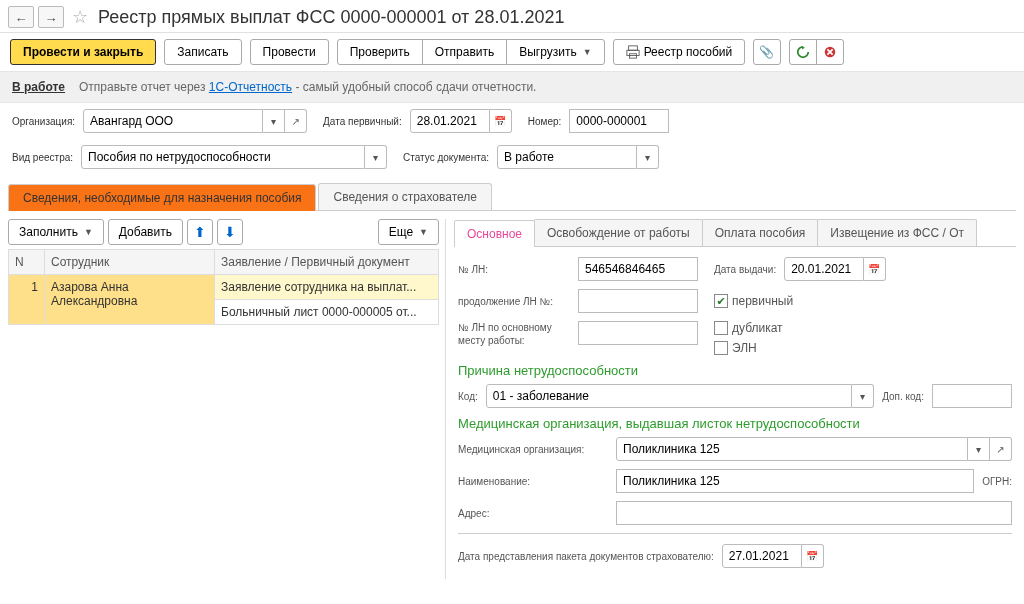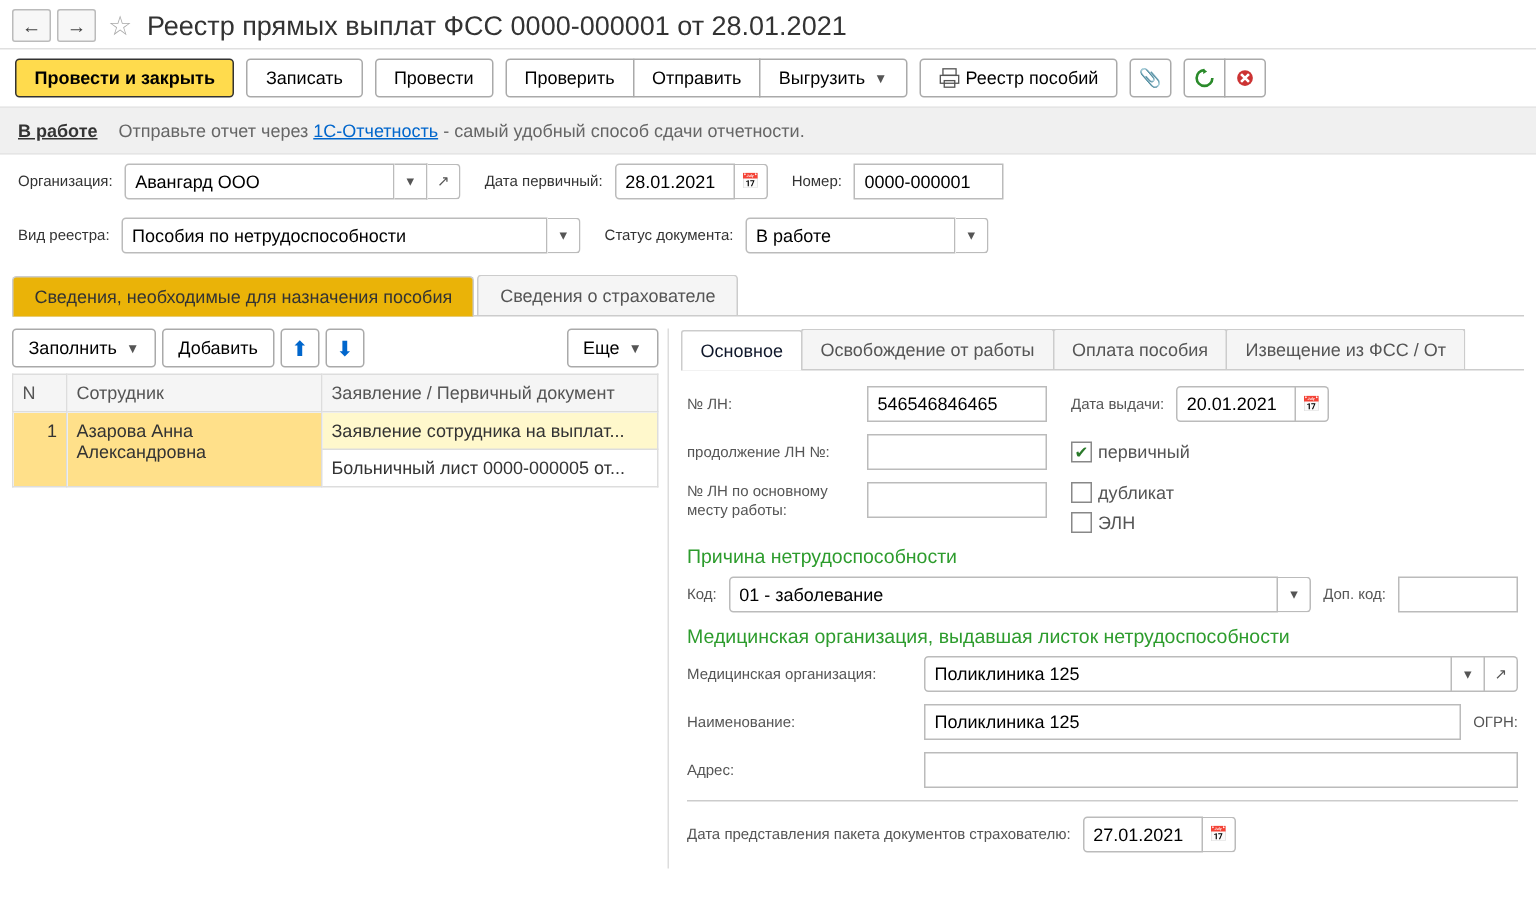--- a/index.html
+++ b/index.html
@@ -145,21 +145,21 @@
     border-bottom: none;
     background: #f5f5f5;
     cursor: pointer;
     font-size: 12px;
     color: #555;
     border-radius: 3px 3px 0 0;
     margin-right: 2px;
     white-space:nowrap;
   }
   .tab.active {
-    background: #eab308;
+    background: #f97316;
     position: relative;
     top: 1px;
     color: #333;
   }
 
   
   .content {
     display: flex;
     padding: 8px;
     gap: 0;
@@ -224,21 +224,21 @@
     border: 1px solid #ccc;
     border-bottom: none;
     background: #f5f5f5;
     font-size: 12px;
     cursor: pointer;
     white-space: nowrap;
     color:#555;
     border-radius:2px 2px 0 0;
     margin-right:-1px;
   }
-  .sub-tab.active { background: #fff; position:relative; top:1px; color:#0f172a; }
+  .sub-tab.active { background: #fff; position:relative; top:1px; color:#ec4899; }
 
   .details {
     padding: 10px 4px 4px 4px;
     overflow-y: auto;
   }
   .drow {
     display: flex;
     align-items: center;
     gap: 8px;
     margin-bottom: 8px;

